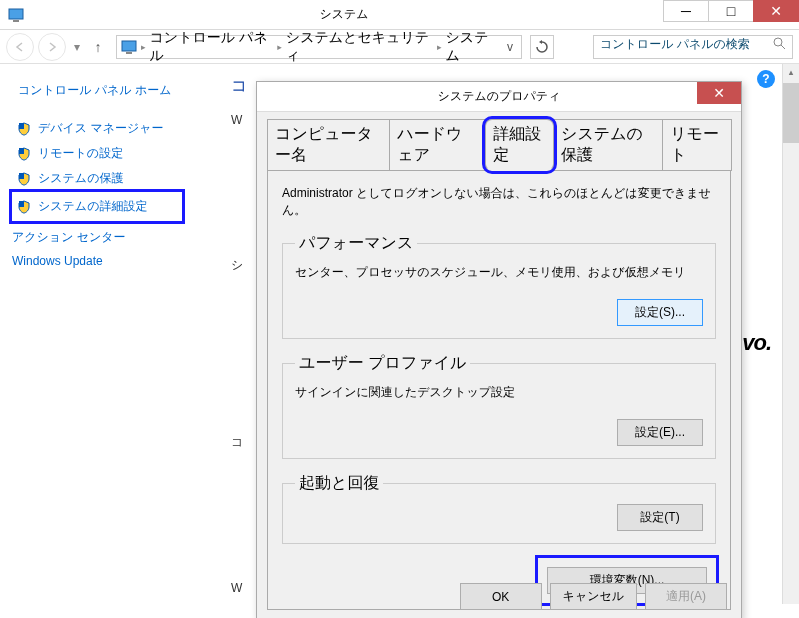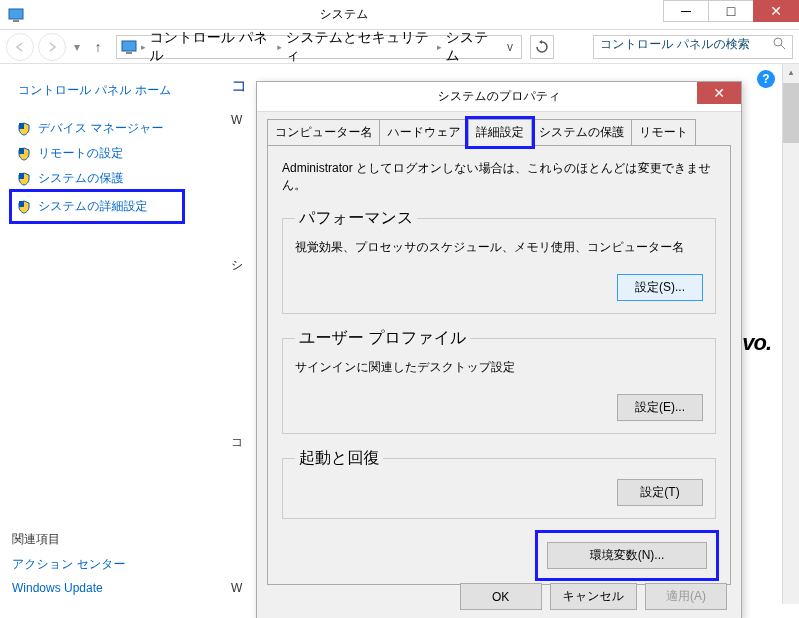--- a/index.html
+++ b/index.html
@@ -48,22 +48,22 @@
 
     .brand { position: absolute; right: 28px; top: 330px; font-style: italic; font-weight: bold; font-size: 22px; letter-spacing: -1px; }
     .help-icon { position: absolute; right: 24px; top: 70px; width: 18px; height: 18px; border-radius: 50%; background: #1e90ff; color: #fff; text-align: center; line-height: 18px; font-weight: bold; font-size: 12px; }
 
     
     .dialog { position: absolute; left: 256px; top: 81px; width: 486px; height: 540px; background: #f0f0f0; border: 1px solid #aaa; box-shadow: 2px 2px 8px rgba(0,0,0,.2); }
     .dlg-title { height: 30px; display: flex; align-items: center; justify-content: center; position: relative; background: #fff; border-bottom: 1px solid #ddd; }
     .dlg-close { position: absolute; right: 0; top: 0; width: 44px; height: 22px; background: #c75050; color: #fff; text-align: center; line-height: 22px; font-size: 14px; }
 
     .tabs { display: flex; margin: 6px 10px 0 10px; position: relative; }
-    .tab { padding: 4px 7px; border: 1px solid #aaa; background: #f0f0f0; font-size: 12px; margin-right: -1px; position: relative; top: 1px; }
-    .tab.active { background: #f0f0f0; border-bottom: 1px solid #f0f0f0; z-index: 2; }
+    .tab { padding: 4px 7px; border: 1px solid #aaa; background: #f0f0f0; font-size: 16px; margin-right: -1px; position: relative; top: 1px; }
+    .tab.active { background: #f0f0f0; border-bottom: 1px solid #f0f0f0; z-index: 2; border-radius: 7px; }
     .tab-highlight { outline: 3px solid #1a1aff; }
     .tab-body { border: 1px solid #aaa; margin: 0 10px; padding: 14px 14px; height: 440px; background: #f0f0f0; position: relative; }
 
     .admin-note { font-size: 12px; margin-bottom: 14px; }
     fieldset { border: 1px solid #ccc; padding: 10px 12px 12px 12px; margin-bottom: 14px; }
     legend { font-size: 16px; padding: 0 4px; }
     .fs-text { font-size: 12px; margin-bottom: 18px; }
     .fs-row { text-align: right; }
     .btn { min-width: 86px; padding: 4px 12px; border: 1px solid #adadad; background: #e1e1e1; font-size: 12px; cursor: default; }
     .btn.blue-border { border: 1px solid #3399ff; background: #e5f1fb; }
@@ -175,21 +175,20 @@
       <span class="shield">
         <svg width="14" height="14">
             <path d="M7 1 L12 3 L12 7 C12 10 9 13 7 13 C5 13 2 10 2 7 L2 3 Z" fill="#ffce3b" stroke="#0057b8"></path>
             <rect x="2" y="1" width="5" height="6" fill="#0057b8"></rect>
           </svg>
       </span>
       <a>システムの詳細設定</a>
     </div>
 
     <div class="related">
-      <div class="related-title">関連項目</div>
       <a>アクション センター</a>
       <a>Windows Update</a>
     </div>
   </div>
 
   <div class="content">
     <span class="frag">コ</span>
     <div class="wline">W</div>
     <div style="height:120px"></div>
     <div class="wline">シ</div>
@@ -220,21 +219,21 @@
     <div class="tab active tab-highlight">詳細設定</div>
     <div class="tab">システムの保護</div>
     <div class="tab">リモート</div>
   </div>
 
   <div class="tab-body">
     <div class="admin-note">Administrator としてログオンしない場合は、これらのほとんどは変更できません。</div>
 
     <fieldset>
       <legend>パフォーマンス</legend>
-      <div class="fs-text">視覚効果、プロセッサのスケジュール、メモリ使用、コンピューター名</div>
+      <div class="fs-text">センター、プロセッサのスケジュール、メモリ使用、および仮想メモリ</div>
       <div class="fs-row"><button class="btn blue-border">設定(S)...</button></div>
     </fieldset>
 
     <fieldset>
       <legend>ユーザー プロファイル</legend>
       <div class="fs-text">サインインに関連したデスクトップ設定</div>
       <div class="fs-row"><button class="btn">設定(E)...</button></div>
     </fieldset>
 
     <fieldset>

